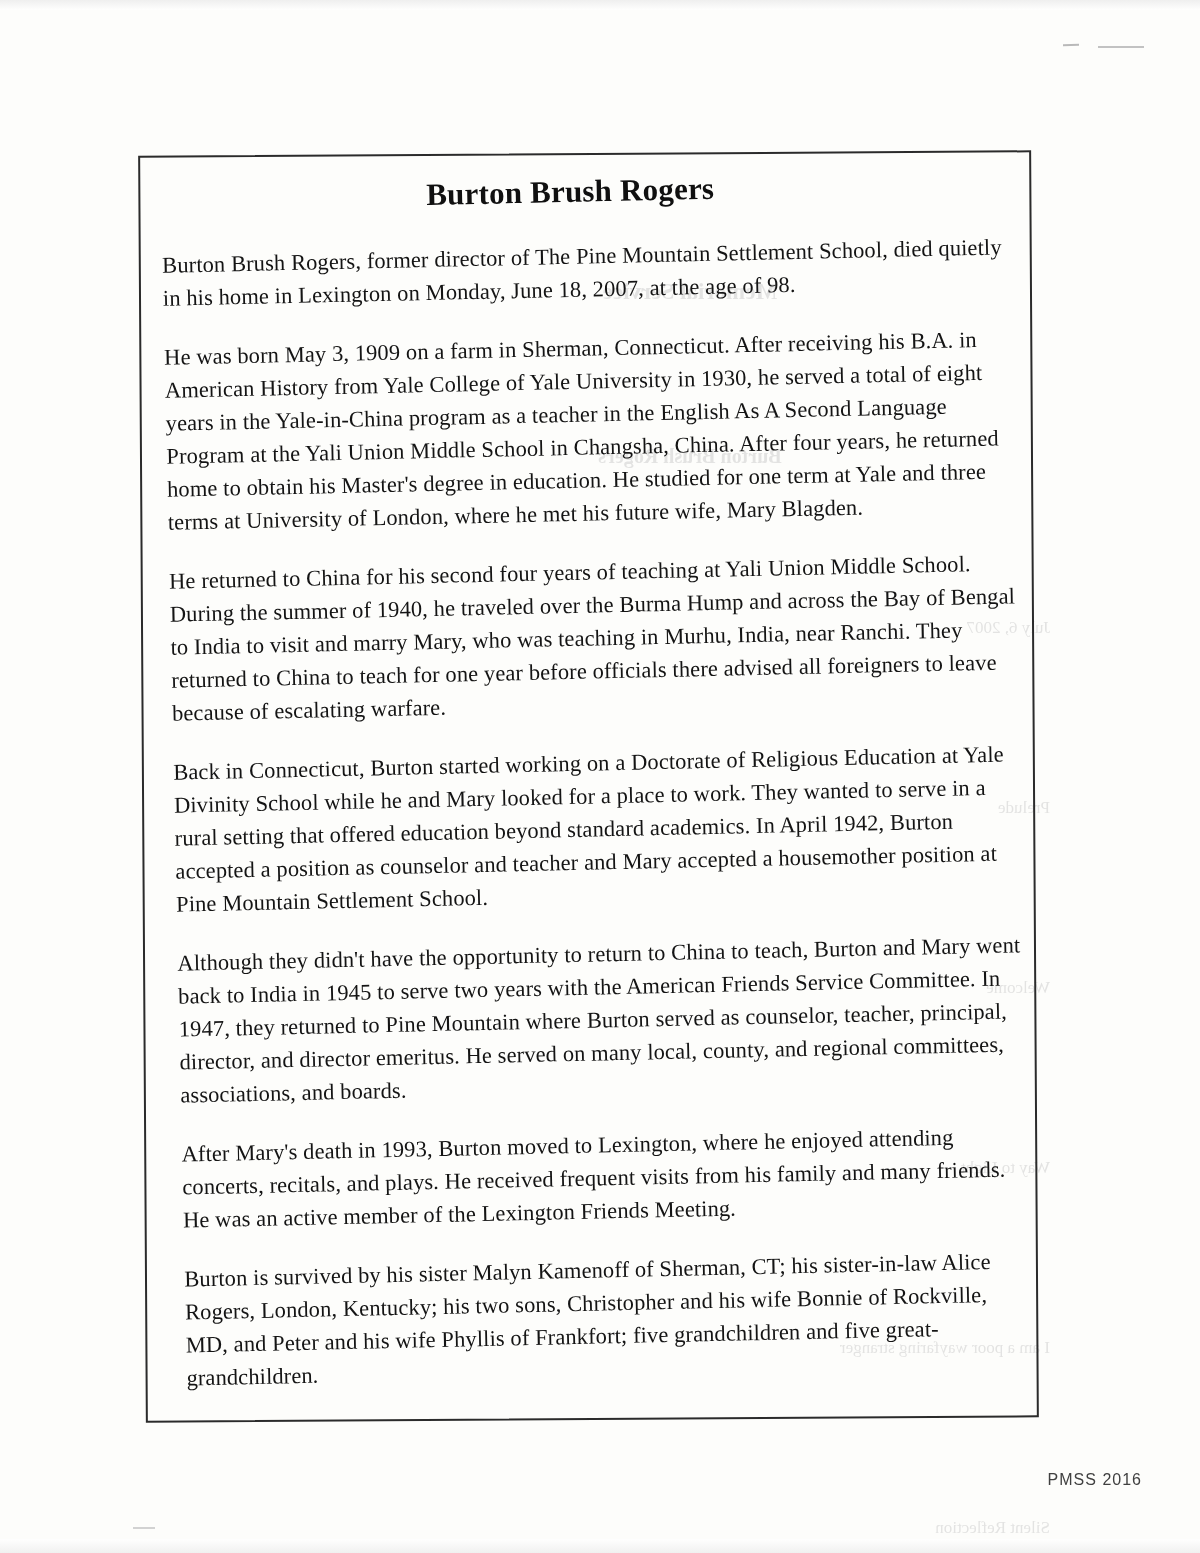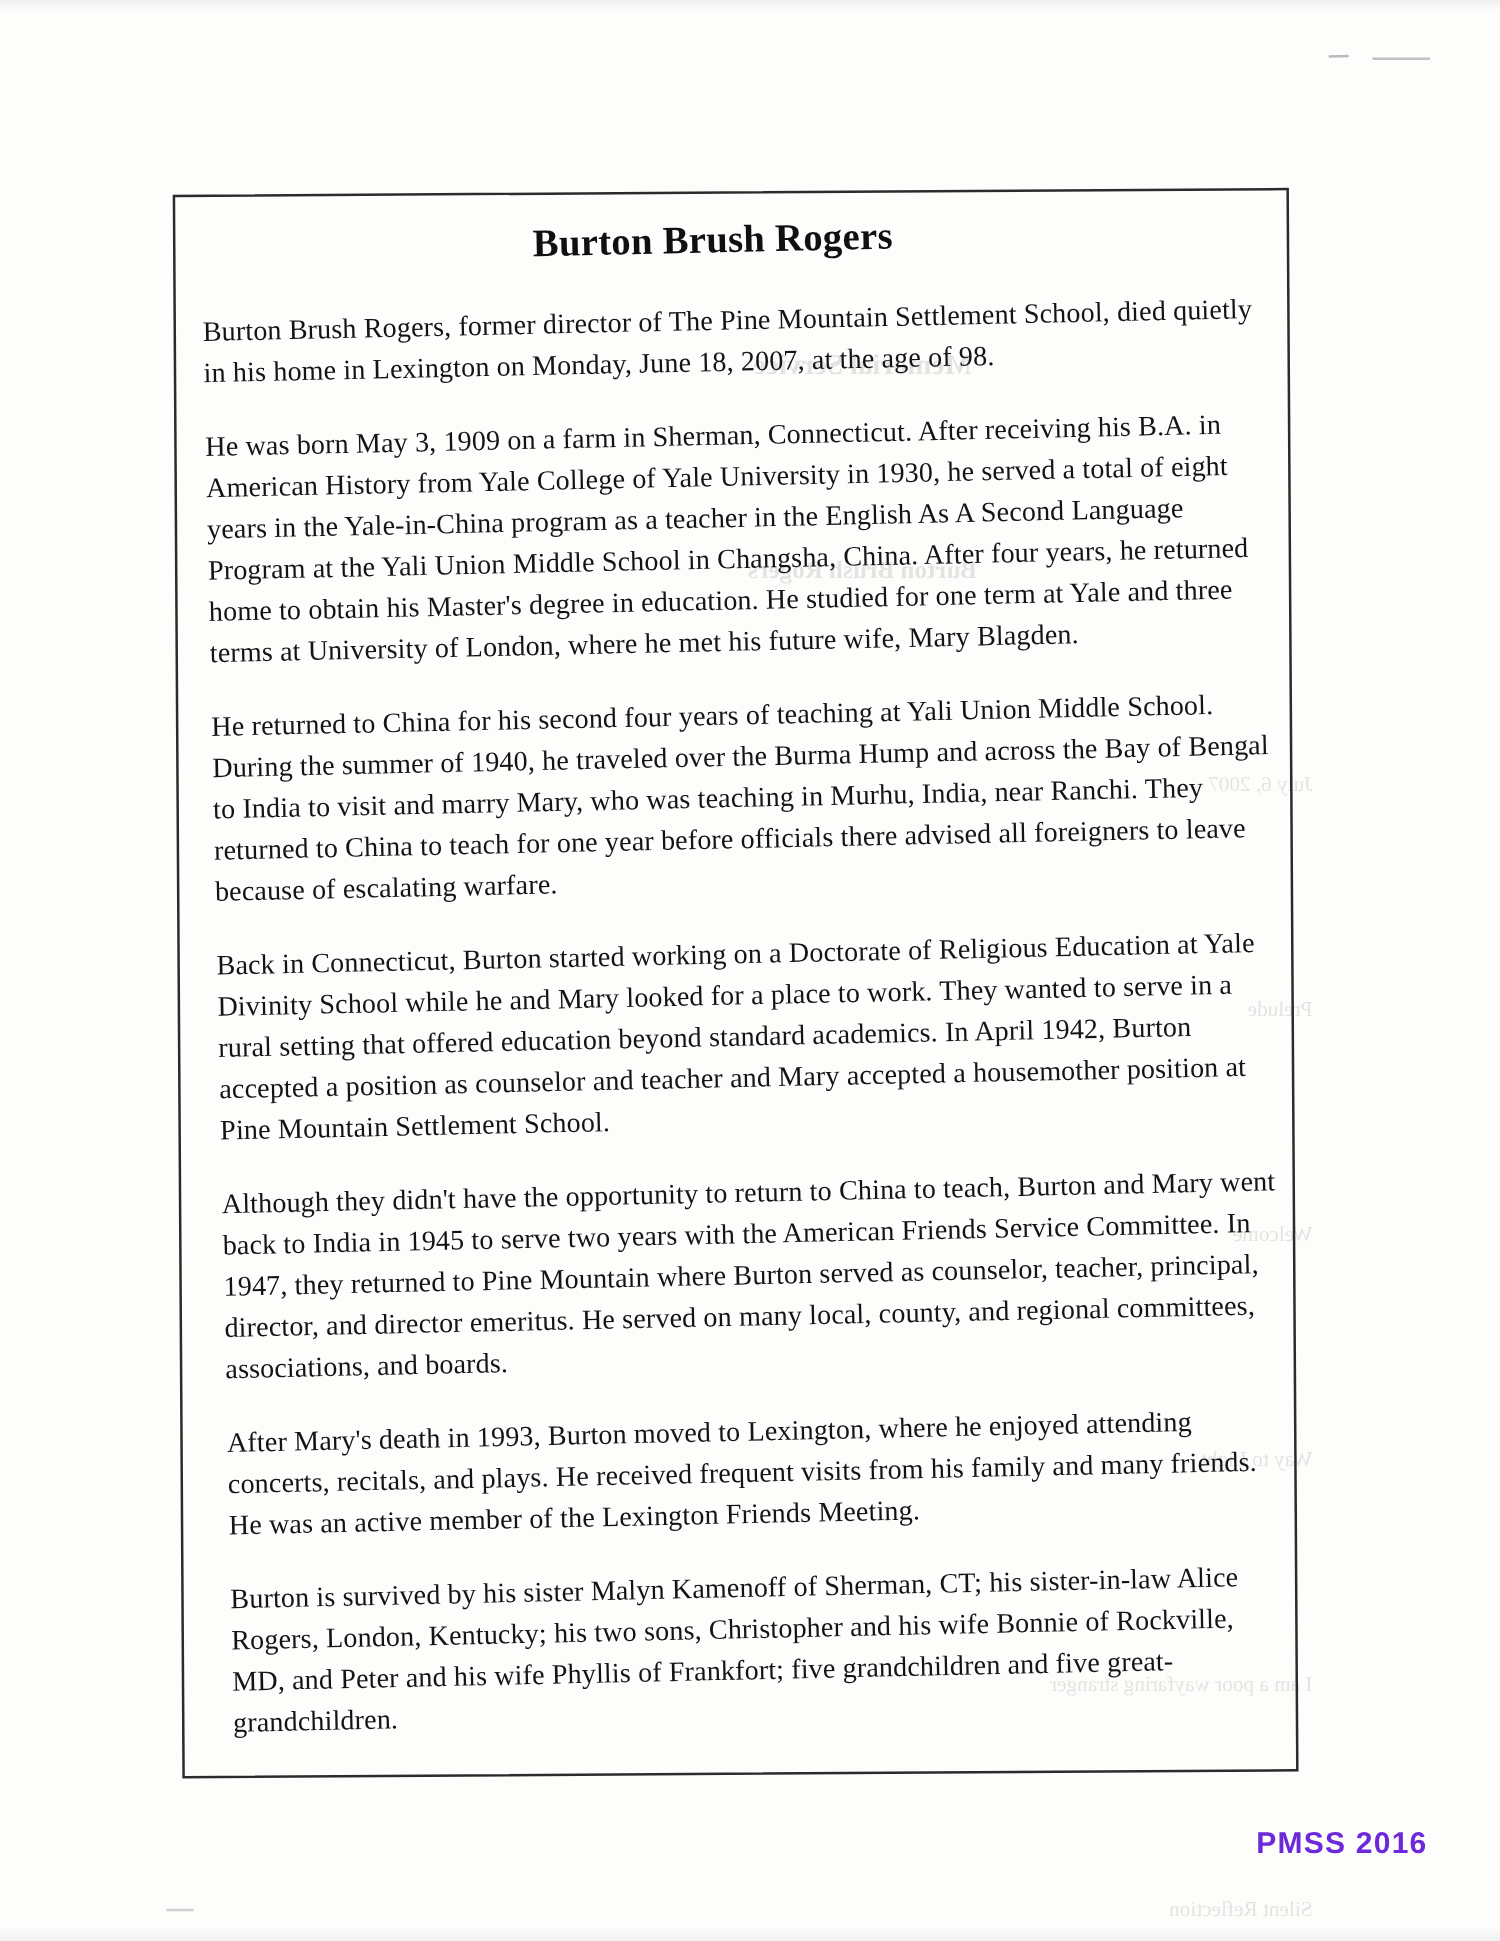--- a/index.html
+++ b/index.html
@@ -136,25 +136,24 @@
     margin: 0 0 26px 0;
     font-family: "Liberation Serif", serif;
     text-align: left;
     letter-spacing: .1px;
   }
 
   .footer-note {
     position: absolute;
     right: 58px;
     bottom: 64px;
-    color: #6d28d9;
-    font-size: 24px;
+    color: #404040;
+    font-size: 16px;
     letter-spacing: 1px;
     font-family: "Liberation Sans", sans-serif;
-    font-weight: bold;
   }
 </style>
 </head>
 <body>
 
 <div class="page">
 
   <div class="scan-edge-top"></div>
   <div class="scan-edge-bottom"></div>
   <div class="scan-mark-a"></div>

